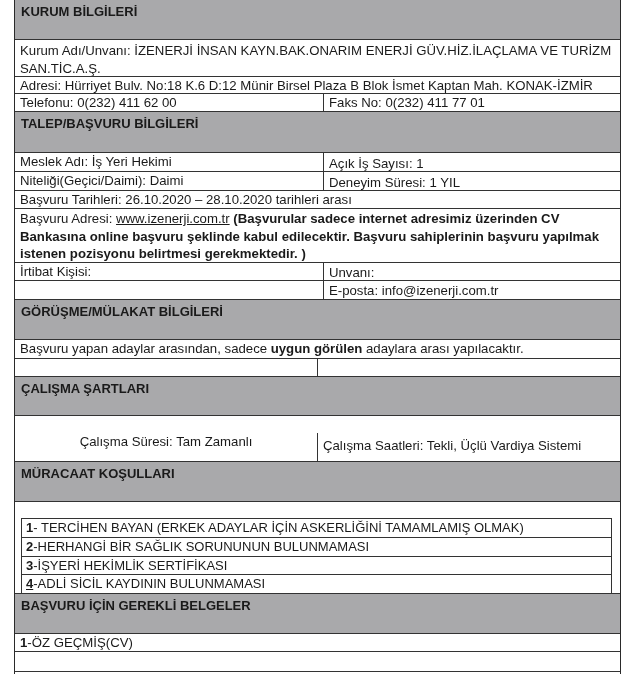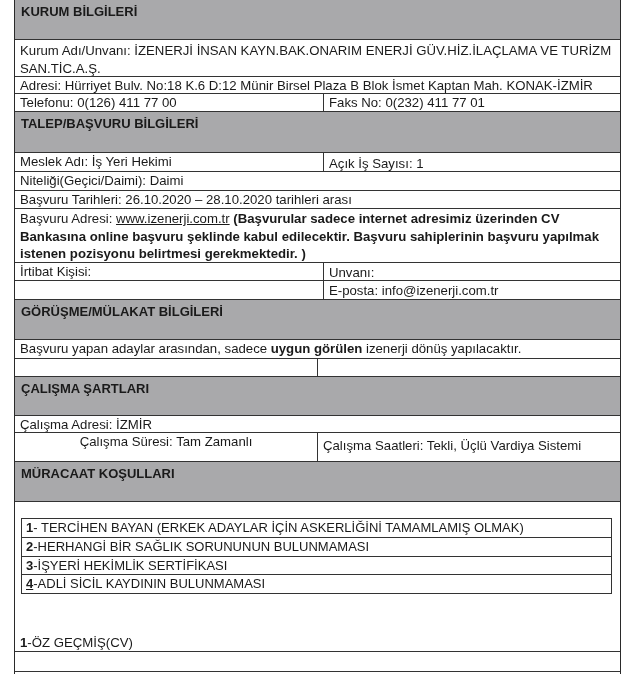--- a/index.html
+++ b/index.html
@@ -34,33 +34,34 @@
   <div class="row" style="top:40px;height:37px;padding-top:2px;">
     <div class="full wrap">
       <span>Kurum Adı/Unvanı:</span>
       <span>İZENERJİ İNSAN KAYN.BAK.ONARIM ENERJİ GÜV.HİZ.İLAÇLAMA VE TURİZM SAN.TİC.A.Ş.</span>
     </div>
   </div>
   <div class="row" style="top:77px;height:17px;">
     <div class="full">Adresi: Hürriyet Bulv. No:18 K.6 D:12 Münir Birsel Plaza B Blok İsmet Kaptan Mah. KONAK-İZMİR</div>
   </div>
   <div class="row" style="top:94px;height:18px;">
-    <div class="cell c-left" style="width:308px;">Telefonu: 0(126) 411 77 00</div>
+    <div class="cell c-left" style="width:308px;">Telefonu: 0(232) 411 62 00</div>
     <div class="cell c-right" style="left:308px;right:0;">Faks No: 0(232) 411 77 01</div>
   </div>
 
   <div class="row hdr" style="top:112px;height:41px;">
     <span>TALEP/BAŞVURU BİLGİLERİ</span>
   </div>
   <div class="row" style="top:153px;height:19px;">
     <div class="cell c-left" style="width:308px;">Meslek Adı:  İş Yeri Hekimi</div>
     <div class="cell c-right" style="left:308px;right:0;padding-top:2px;">Açık İş Sayısı: 1</div>
   </div>
   <div class="row" style="top:172px;height:19px;text-decoration:underline;">
     <div class="cell c-left" style="width:308px;">Niteliği(Geçici/Daimi): Daimi</div>
+    <div class="cell c-right" style="left:308px;right:0;padding-top:2px;">Deneyim Süresi: 1 YIL</div>
   </div>
   <div class="row" style="top:191px;height:18px;">
     <div class="full">Başvuru Tarihleri: 26.10.2020 – 28.10.2020 tarihleri arası</div>
   </div>
   <div class="row" style="top:209px;height:54px;padding-top:1px;">
     <div class="full wrap">
       <span>Başvuru Adresi:</span>
       <span class="link">www.izenerji.com.tr</span>
       <b>(Başvurular sadece internet adresimiz üzerinden CV Bankasına online başvuru şeklinde kabul edilecektir. Başvuru sahiplerinin başvuru yapılmak istenen pozisyonu belirtmesi gerekmektedir. )</b>
     </div>
@@ -70,46 +71,46 @@
     <div class="cell c-right" style="left:308px;right:0;padding-top:1px;">Unvanı:</div>
   </div>
   <div class="row" style="top:281px;height:19px;">
     <div class="cell c-right" style="left:308px;right:0;padding-top:1px;">E-posta: info@izenerji.com.tr</div>
   </div>
 
   <div class="row hdr" style="top:300px;height:40px;">
     <span>GÖRÜŞME/MÜLAKAT BİLGİLERİ</span>
   </div>
   <div class="row" style="top:340px;height:19px;">
-    <div class="full"><span>Başvuru yapan adaylar arasından, sadece </span><b>uygun görülen</b><span> izenerji dönüş yapılacaktır.</span></div>
+    <div class="full"><span>Başvuru yapan adaylar arasından, sadece </span><b>uygun görülen</b><span> adaylara arası yapılacaktır.</span></div>
   </div>
   <div class="row" style="top:359px;height:18px;">
     <div class="cell c-left" style="width:302px;"></div>
     <div class="cell c-right" style="left:302px;right:0;"></div>
   </div>
 
   <div class="row hdr" style="top:377px;height:39px;">
     <span>ÇALIŞMA ŞARTLARI</span>
-  </div>
-  <div class="row" style="top:416px;height:17px;">
-    <div class="full">Çalışma Adresi: İZMİR</div>
   </div>
   <div class="row" style="top:433px;height:29px;">
     <div class="cell c-left" style="width:302px;text-align:center;">Çalışma Süresi: Tam Zamanlı</div>
     <div class="cell c-right" style="left:302px;right:0;padding-top:4px;">Çalışma Saatleri: Tekli, Üçlü Vardiya Sistemi</div>
   </div>
 
   <div class="row hdr" style="top:462px;height:40px;">
     <span>MÜRACAAT KOŞULLARI</span>
   </div>
   <div class="nested">
     <div class="nrow"><b>1</b><span>- </span><span>TERCİHEN BAYAN (ERKEK ADAYLAR İÇİN ASKERLİĞİNİ TAMAMLAMIŞ OLMAK)</span></div>
     <div class="nrow"><b>2</b><span>-</span><span>HERHANGİ BİR SAĞLIK SORUNUNUN BULUNMAMASI</span></div>
     <div class="nrow"><b>3</b><span>-</span><span>İŞYERİ HEKİMLİK SERTİFİKASI</span></div>
     <div class="nrow"><b class="u">4</b><span>-</span><span>ADLİ SİCİL KAYDININ BULUNMAMASI</span></div>
   </div>
 
+  <div class="row hdr" style="top:593px;height:41px;border-top:1.2px solid #333;">
+    <span>BAŞVURU İÇİN GEREKLİ BELGELER</span>
+  </div>
   <div class="row" style="top:634px;height:18px;">
     <div class="full"><b>1</b><span>-</span><span>ÖZ GEÇMİŞ(CV)</span></div>
   </div>
   <div class="row" style="top:652px;height:20px;"></div>
 
 </div>
 
 </body></html>

